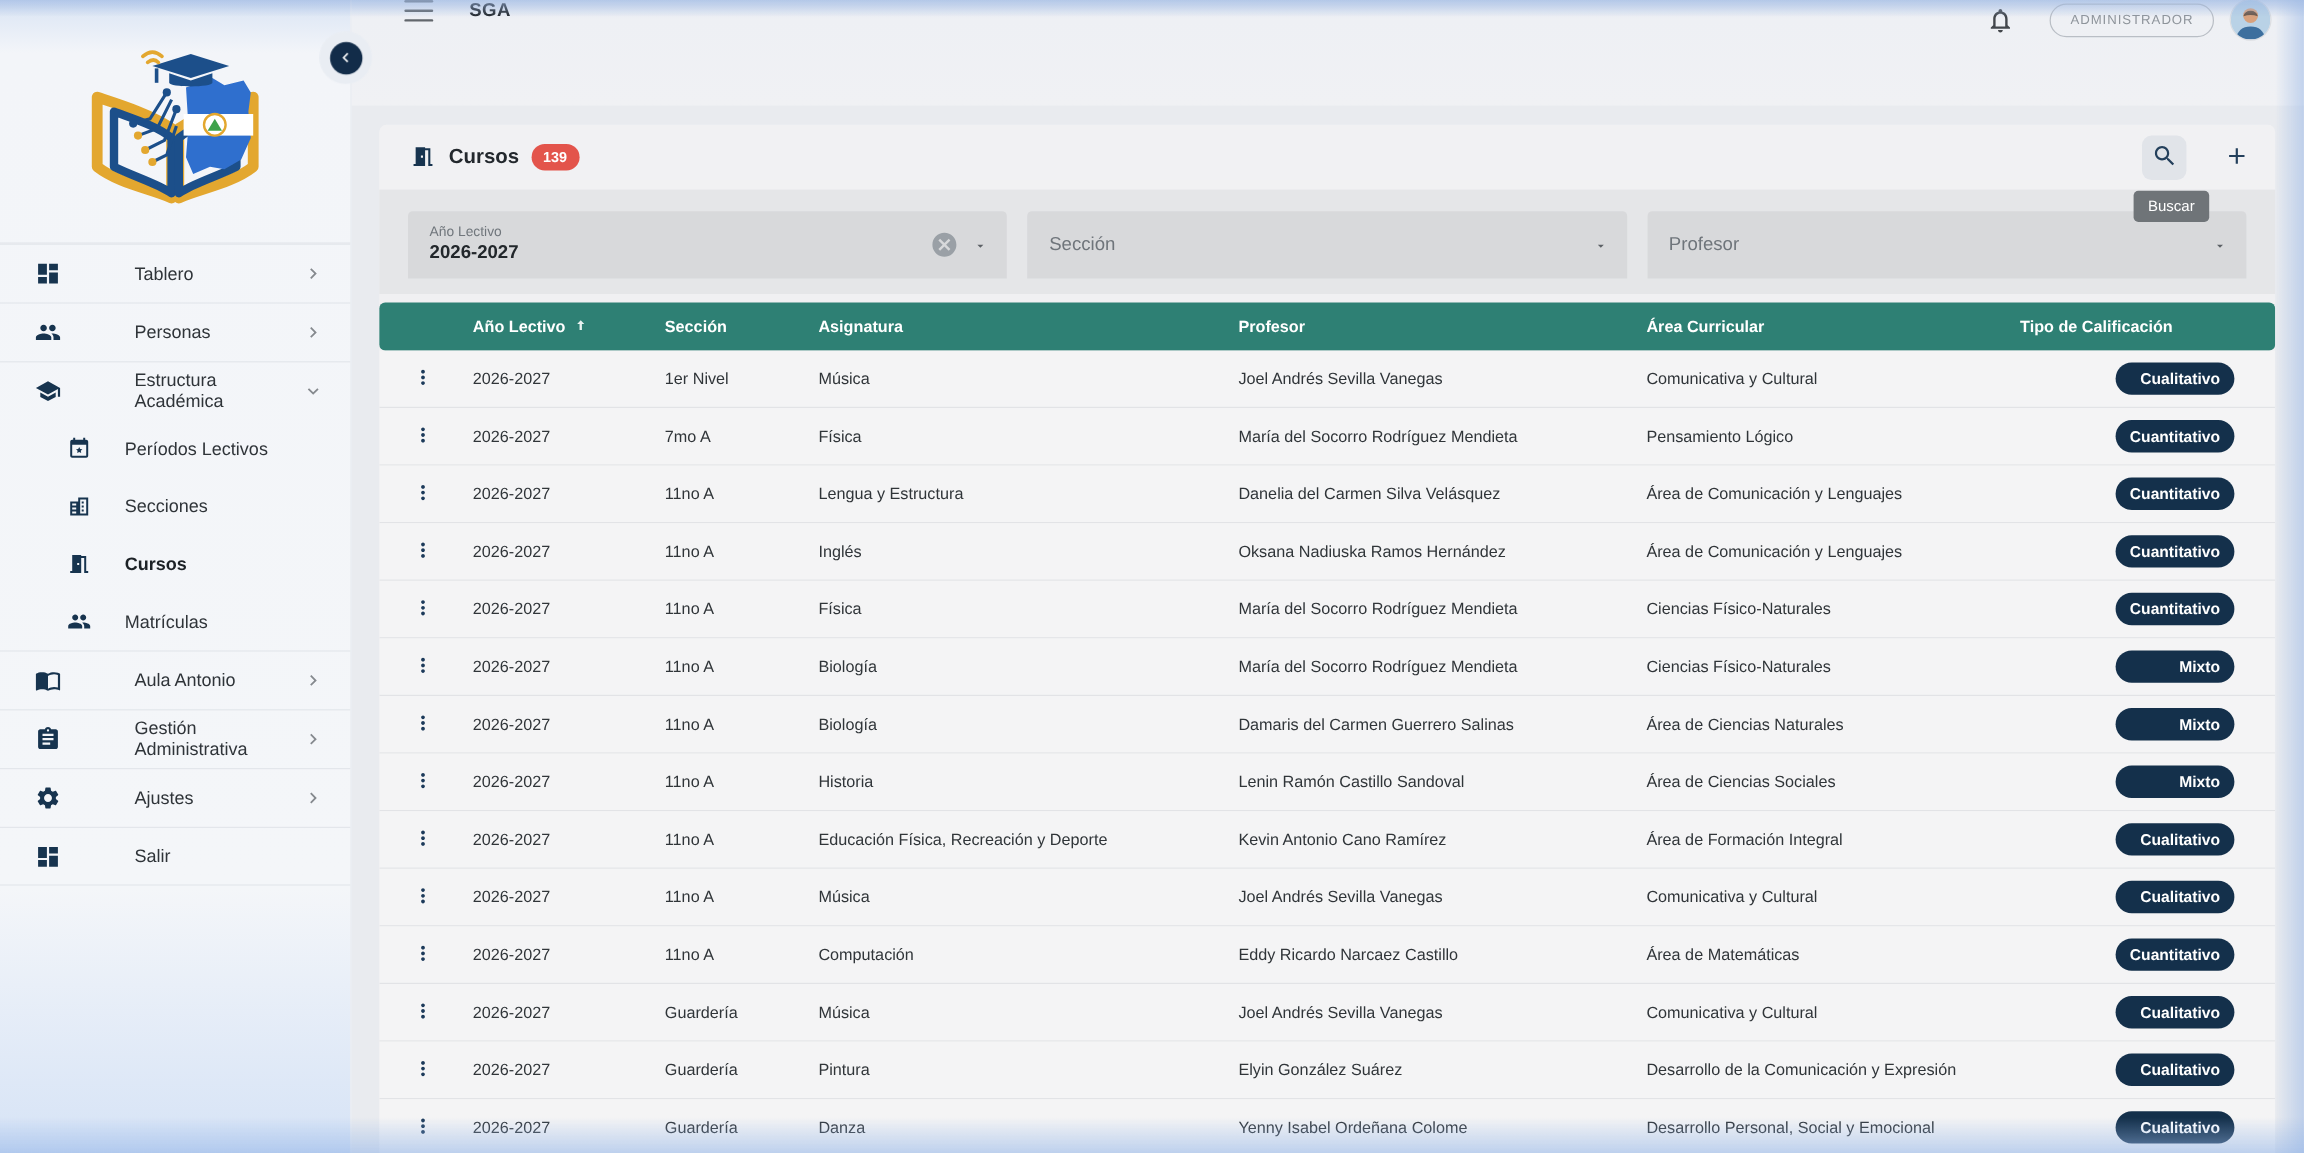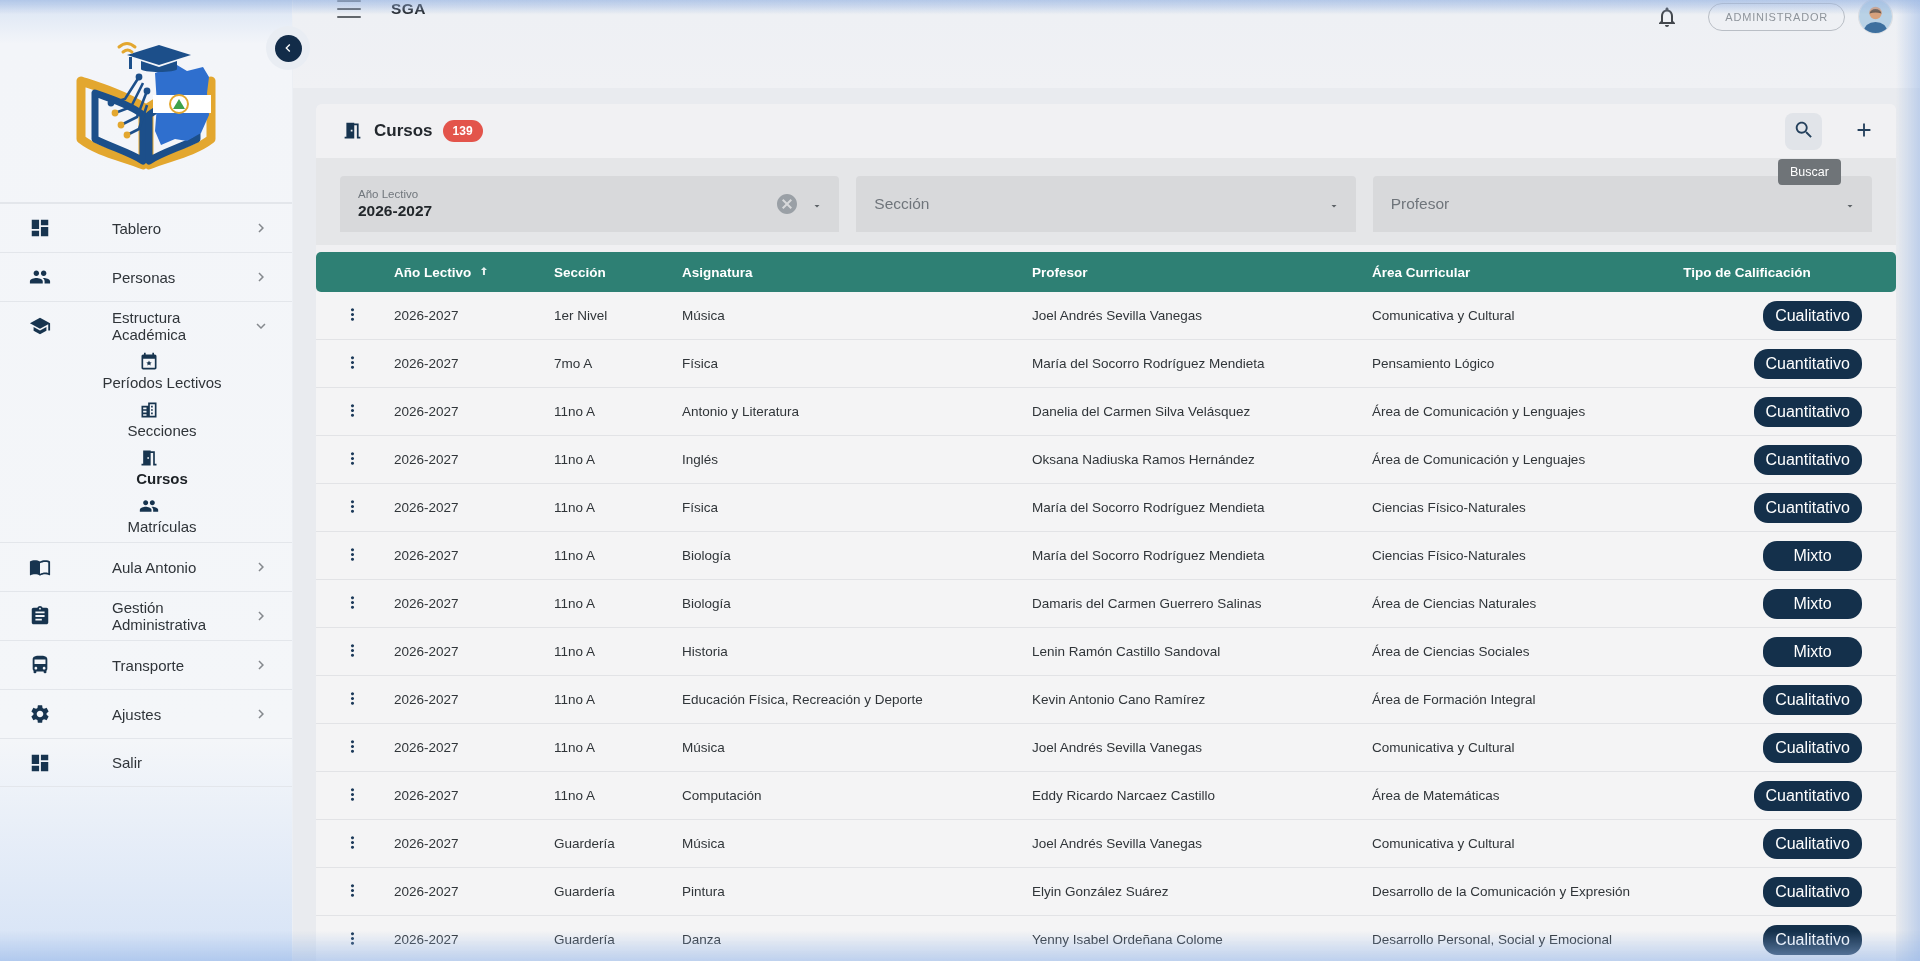--- a/index.html
+++ b/index.html
@@ -23,21 +23,21 @@
   .side-nav { width:100%; }
   .side-item { height:49px; display:flex; align-items:center; padding:0 22px 0 28px;
     cursor:pointer; color:#2f3439; font-size:15px; font-weight:500; }
   .side-item.divided { border-top:1px solid #e3e6eb;gap:26px; }
   .side-item.last { border-bottom:1px solid #e3e6eb; }
   .side-item .ico { width:24px; height:24px; margin-right:34px; display:flex; align-items:center; justify-content:center; }
   .side-item .ico svg { width:22px; height:22px; fill:#17344f; }
   .side-item .lbl { flex:1; }
   .side-item .chev { width:18px; height:18px; }
   .side-item .chev svg { width:18px; height:18px; fill:#85898e; }
-  .side-sub .side-item { height:48px; padding-left:54px;flex-direction:column; }
+  .side-sub .side-item { height:48px; padding-left:54px; }
   .side-sub .side-item .ico { margin-right:26px; }
   .side-sub .side-item .ico svg { width:20px; height:20px; }
   .side-item.active { font-weight:700; color:#1c2126; }
 
   
   .collapse-btn { position:fixed; left:266px; top:26px; width:44px; height:44px; border-radius:50%;
     background:#e9edf3; display:flex; align-items:center; justify-content:center; z-index:60; cursor:pointer; }
   .collapse-btn .inner { width:27px; height:27px; border-radius:50%; background:#122c49;
     display:flex; align-items:center; justify-content:center; }
   .collapse-btn svg { width:16px; height:16px; fill:#ffffff; }
@@ -97,22 +97,22 @@
   .thead .th-sort svg { width:14px; height:14px; fill:#e8f2f0; }
   .th-right { text-align:center; padding-right:34px; }
   .tbody { flex:1 1 auto; overflow:hidden; }
   .trow { height:48px; background:#f4f4f5; border-bottom:1px solid #e2e3e6; font-size:13.5px;
     font-weight:500; color:#303539; }
   .kebab { padding-left:23px; display:flex; align-items:center; }
   .kebab-btn { width:26px; height:26px; border:none; background:transparent; cursor:pointer;
     display:flex; align-items:center; justify-content:center; }
   .kebab-btn svg { width:19px; height:19px; fill:#1c3a5a; }
   .cell-badge { justify-self:end; padding-right:34px; }
-  .pill { display:inline-block; min-width:99px; text-align:center; background:#14304b; color:#fff;
-    font-size:16px; font-weight:400; padding:6px 12px; border-radius:14px; }
+  .pill { display:inline-block; min-width:99px; text-align:right; background:#14304b; color:#fff;
+    font-size:13px; font-weight:700; padding:6px 12px; border-radius:14px; }
 </style>
 </head>
 <body>
 
 <div class="glow-top"></div>
 <div class="glow-right"></div>
 <div class="glow-bottom"></div>
 
 <aside class="sidebar">
   <div class="logo-wrap">
@@ -237,31 +237,20 @@
             <path d="M10 6 8.59 7.41 13.17 12l-4.58 4.59L10 18l6-6z"></path>
           </svg></span>
       </div>
       <div class="side-item divided">
         <span class="ico">
           <svg viewBox="0 0 24 24" class="">
             <path d="M19 3h-4.18C14.4 1.84 13.3 1 12 1c-1.3 0-2.4.84-2.82 2H5c-1.1 0-2 .9-2 2v14c0 1.1.9 2 2 2h14c1.1 0 2-.9 2-2V5c0-1.1-.9-2-2-2zm-7 0c.55 0 1 .45 1 1s-.45 1-1 1-1-.45-1-1 .45-1 1-1zm2 14H7v-2h7v2zm3-4H7v-2h10v2zm0-4H7V7h10v2z"></path>
           </svg>
         </span>
         <span class="lbl">Gestión Administrativa</span>
-        <span class="chev"><svg viewBox="0 0 24 24" class="">
-            <path d="M10 6 8.59 7.41 13.17 12l-4.58 4.59L10 18l6-6z"></path>
-          </svg></span>
-      </div>
-      <div class="side-item divided">
-        <span class="ico">
-          <svg viewBox="0 0 24 24" class="">
-            <path d="M4 16c0 .88.39 1.67 1 2.22V20c0 .55.45 1 1 1h1c.55 0 1-.45 1-1v-1h8v1c0 .55.45 1 1 1h1c.55 0 1-.45 1-1v-1.78c.61-.55 1-1.34 1-2.22V6c0-3.5-3.58-4-8-4s-8 .5-8 4v10zm3.5 1c-.83 0-1.5-.67-1.5-1.5S6.67 14 7.5 14s1.5.67 1.5 1.5S8.33 17 7.5 17zm9 0c-.83 0-1.5-.67-1.5-1.5s.67-1.5 1.5-1.5 1.5.67 1.5 1.5-.67 1.5-1.5 1.5zm1.5-6H6V6h12v5z"></path>
-          </svg>
-        </span>
-        <span class="lbl">Transporte</span>
         <span class="chev"><svg viewBox="0 0 24 24" class="">
             <path d="M10 6 8.59 7.41 13.17 12l-4.58 4.59L10 18l6-6z"></path>
           </svg></span>
       </div>
       <div class="side-item divided">
         <span class="ico">
           <svg viewBox="0 0 24 24" class="">
             <path d="M19.14 12.94c.04-.3.06-.61.06-.94 0-.32-.02-.64-.07-.94l2.03-1.58c.18-.14.23-.41.12-.61l-1.92-3.32c-.12-.22-.37-.29-.59-.22l-2.39.96c-.5-.38-1.03-.7-1.62-.94l-.36-2.54c-.04-.24-.24-.41-.48-.41h-3.84c-.24 0-.43.17-.47.41l-.36 2.54c-.59.24-1.13.57-1.62.94l-2.39-.96c-.22-.08-.47 0-.59.22L2.73 8.87c-.12.21-.08.47.12.61l2.03 1.58c-.05.3-.09.63-.09.94s.02.64.07.94l-2.03 1.58c-.18.14-.23.41-.12.61l1.92 3.32c.12.22.37.29.59.22l2.39-.96c.5.38 1.03.7 1.62.94l.36 2.54c.05.24.24.41.48.41h3.84c.24 0 .44-.17.47-.41l.36-2.54c.59-.24 1.13-.56 1.62-.94l2.39.96c.22.08.47 0 .59-.22l1.92-3.32c.12-.22.07-.47-.12-.61l-2.01-1.58zM12 15.6c-1.98 0-3.6-1.62-3.6-3.6s1.62-3.6 3.6-3.6 3.6 1.62 3.6 3.6-1.62 3.6-3.6 3.6z"></path>
           </svg>
         </span>
@@ -431,21 +420,21 @@
         <div class="trow cols">
           <div class="kebab">
             <button class="kebab-btn">
               <span><svg viewBox="0 0 24 24" class="">
                   <path d="M12 8c1.1 0 2-.9 2-2s-.9-2-2-2-2 .9-2 2 .9 2 2 2zm0 2c-1.1 0-2 .9-2 2s.9 2 2 2 2-.9 2-2-.9-2-2-2zm0 6c-1.1 0-2 .9-2 2s.9 2 2 2 2-.9 2-2-.9-2-2-2z"></path>
                 </svg></span>
             </button>
           </div>
           <div>2026-2027</div>
           <div>11no A</div>
-          <div>Antonio y Literatura</div>
+          <div>Lengua y Estructura</div>
           <div>Danelia del Carmen Silva Velásquez</div>
           <div>Área de Comunicación y Lenguajes</div>
           <div class="cell-badge"><span class="pill">Cuantitativo</span></div>
         </div>
         <div class="trow cols">
           <div class="kebab">
             <button class="kebab-btn">
               <span><svg viewBox="0 0 24 24" class="">
                   <path d="M12 8c1.1 0 2-.9 2-2s-.9-2-2-2-2 .9-2 2 .9 2 2 2zm0 2c-1.1 0-2 .9-2 2s.9 2 2 2 2-.9 2-2-.9-2-2-2zm0 6c-1.1 0-2 .9-2 2s.9 2 2 2 2-.9 2-2-.9-2-2-2z"></path>
                 </svg></span>

